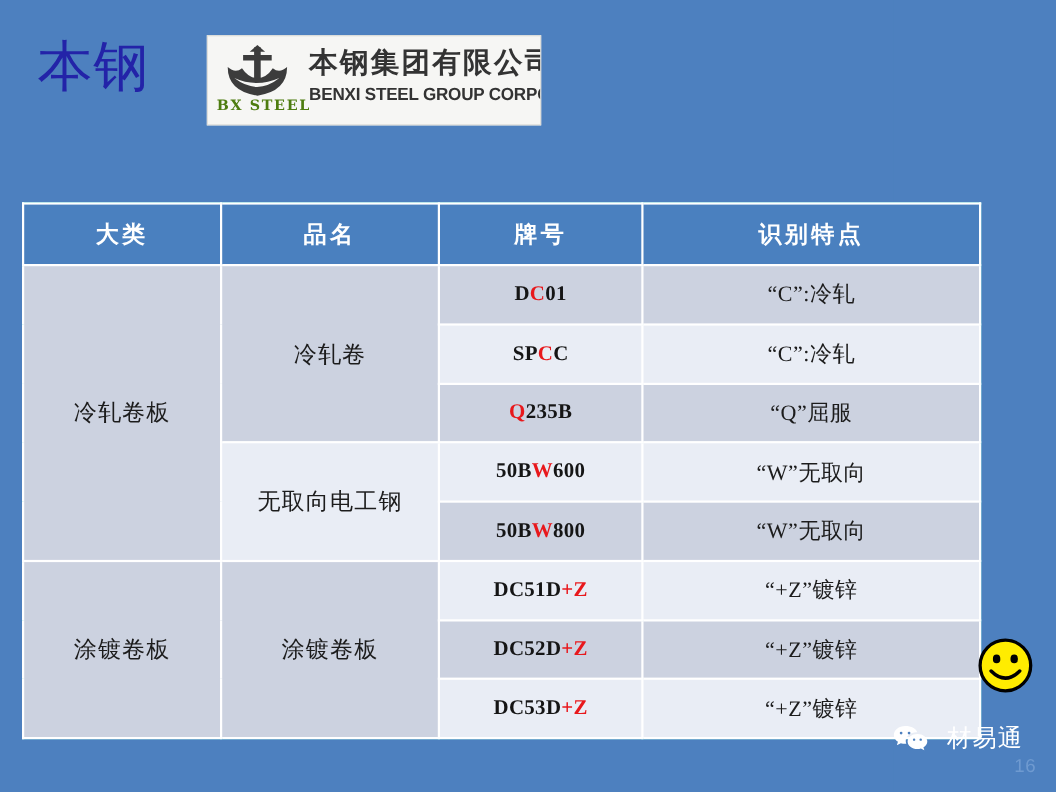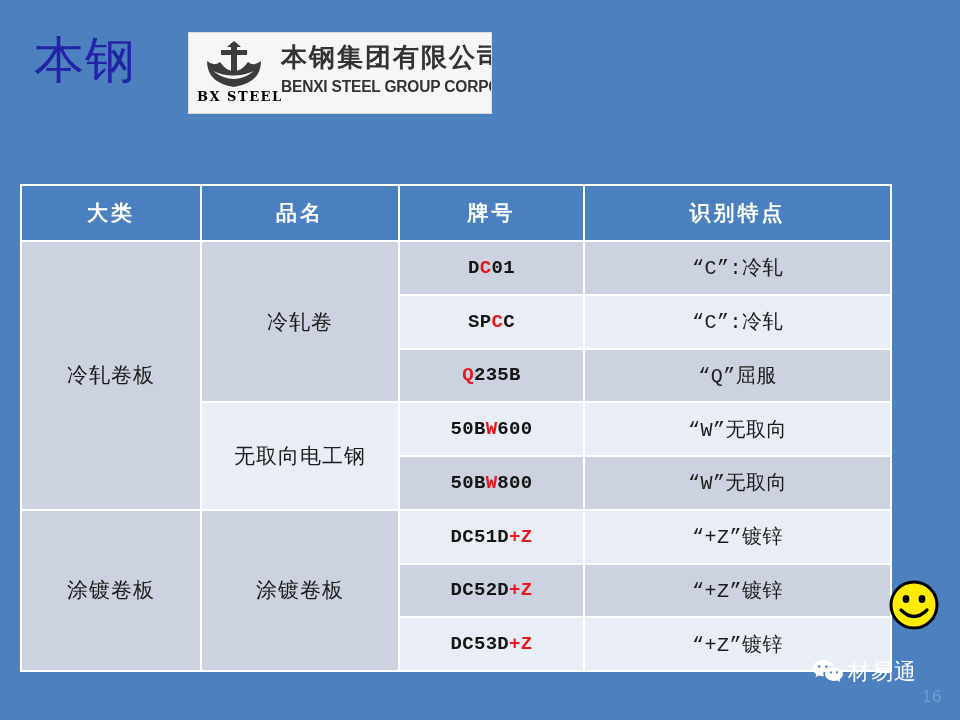--- a/index.html
+++ b/index.html
@@ -58,21 +58,21 @@
   #logo-mark-label {
     position: absolute;
     left: 8px;
     top: 56px;
     width: 76px;
     text-align: right;
     font-family: "DejaVu Serif", "Liberation Serif", serif;
     font-weight: bold;
     font-size: 13px;
     letter-spacing: 1.5px;
-    color: #000000;
+    color: #4d7c0f;
     white-space: nowrap;
   }
   #logo-cn {
     position: absolute;
     left: 92px;
     top: 9px;
     font-family: "DejaVu Sans", sans-serif;
     font-weight: bold;
     font-size: 26px;
     line-height: 30px;
@@ -105,21 +105,21 @@
     border-collapse: collapse;
     table-layout: fixed;
     background: #5eead4;
   }
   #spec-table td, #spec-table th {
     border: 2px solid #ffffff;
     padding: 0;
     margin: 0;
     text-align: center;
     vertical-align: middle;
-    font-family: Liberation Mono, monospace;
+    font-family: Liberation Serif, serif;
   }
   #spec-table thead th {
     background: #4a80bf;
     color: #ffffff;
     font-size: 21px;
     font-weight: bold;
     height: 54px;
     letter-spacing: 3px;
     font-family: "DejaVu Serif", "Liberation Serif", serif;
   }
@@ -156,21 +156,21 @@
     height: 52px;
   }
 
   #wechat-watermark {
     position: absolute;
     left: 812px;
     top: 655px;
     height: 34px;
     display: flex;
     align-items: center;
-    gap: 4px;
+    gap: 17px;
   }
   #wechat-icon { width: 32px; height: 26px; }
   #wechat-label {
     font-family: "DejaVu Sans", sans-serif;
     font-size: 22px;
     line-height: 26px;
     color: #ffffff;
     letter-spacing: 1px;
     white-space: nowrap;
   }

